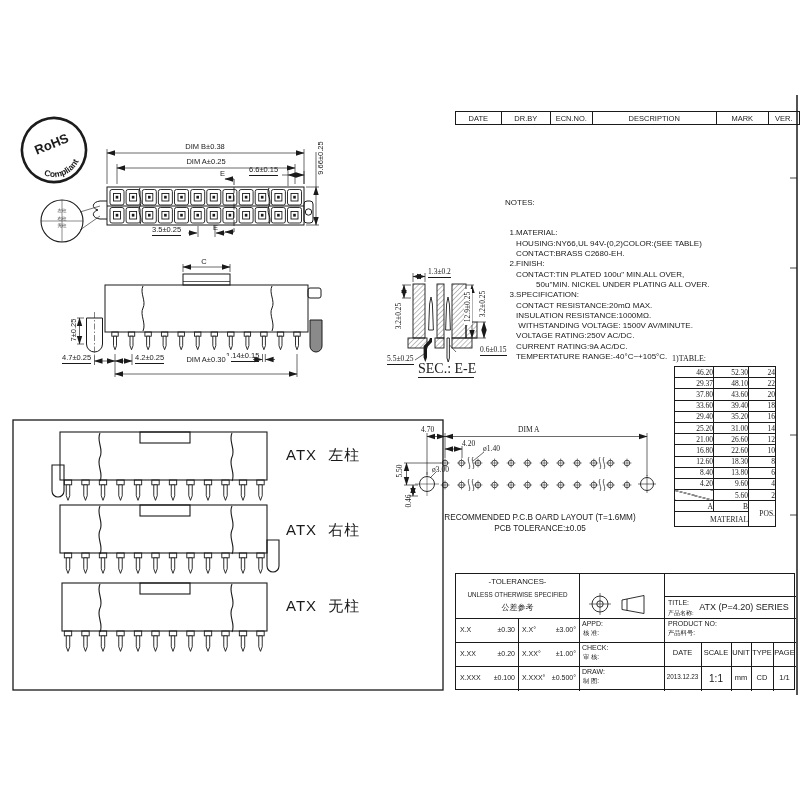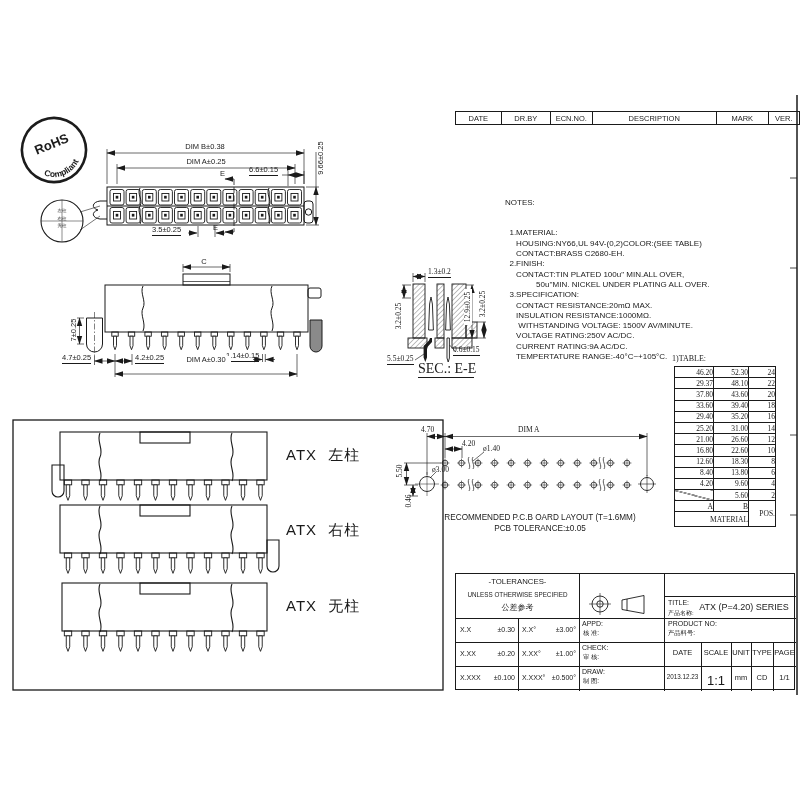--- a/index.html
+++ b/index.html
@@ -491,21 +491,21 @@
 <span class="t dim rot ctr" style="left:70px;top:345px;width:30px">7±0.25</span>
 <span class="t dim u" style="left:62px;top:354px">4.7±0.25</span>
 <span class="t dim u" style="left:135px;top:354px">4.2±0.25</span>
 <span class="t dim u" style="left:226px;top:352px">1.14±0.15</span>
 <span class="t dim ctr bgw" style="left:181px;top:356px;width:50px">DIM A±0.30</span>
 
 <span class="t dim serif u" style="left:428px;top:268px">1.3±0.2</span>
 <span class="t dim serif rot ctr" style="left:395px;top:332px;width:32px">3.2±0.25</span>
 <span class="t dim serif rot ctr bgw" style="left:464px;top:325px;width:36px">12.9±0.25</span>
 <span class="t dim serif rot ctr" style="left:479px;top:320px;width:32px">3.2±0.25</span>
-<span class="t dim serif u" style="left:453px;top:346px">0.6±0.15</span>
+<span class="t dim serif u" style="left:480px;top:346px">0.6±0.15</span>
 <span class="t dim serif u" style="left:387px;top:355px">5.5±0.25</span>
 <span class="t serif ctr u" style="left:418px;top:362px;width:56px;font-size:14px">SEC.: E-E</span>
 
 <span class="t dim serif" style="left:421px;top:426px">4.70</span>
 <span class="t dim serif" style="left:518px;top:426px">DIM A</span>
 <span class="t dim serif" style="left:462px;top:440px">4.20</span>
 <span class="t dim serif" style="left:483px;top:445px">ø1.40</span>
 <span class="t dim serif" style="left:432px;top:466px">ø3.00</span>
 <span class="t dim serif rot ctr" style="left:396px;top:483px;width:24px">5.50</span>
 <span class="t dim serif rot ctr" style="left:405px;top:513px;width:24px">0.46</span>
@@ -652,19 +652,19 @@
   <span class="t" style="left:212px;top:36px;font-size:6px">产品名称:</span>
   <span class="t" style="left:212px;top:46px;font-size:7px">PRODUCT NO:</span>
   <span class="t" style="left:212px;top:56px;font-size:6.3px">产品料号:</span>
 
   <span class="t ctr" style="left:208px;top:75px;width:37px;font-size:7.5px">DATE</span>
   <span class="t ctr" style="left:245px;top:75px;width:30px;font-size:7.5px">SCALE</span>
   <span class="t ctr" style="left:275px;top:75px;width:20px;font-size:7.5px">UNIT</span>
   <span class="t ctr" style="left:295px;top:75px;width:22px;font-size:7.5px">TYPE</span>
   <span class="t ctr" style="left:317px;top:75px;width:23px;font-size:7.5px">PAGE</span>
   <span class="t ctr" style="left:208px;top:100px;width:37px;font-size:6.3px">2013.12.23</span>
-  <span class="t ctr" style="left:245px;top:100px;width:30px;font-size:13px">1:1</span>
+  <span class="t ctr" style="left:245px;top:100px;width:30px;font-size:10px">1:1</span>
   <span class="t ctr" style="left:275px;top:100px;width:20px;font-size:7.5px">mm</span>
   <span class="t ctr" style="left:295px;top:100px;width:22px;font-size:7.5px">CD</span>
   <span class="t ctr" style="left:317px;top:100px;width:23px;font-size:7.5px">1/1</span>
 </div>
 
 </div>
 
 </body></html>

